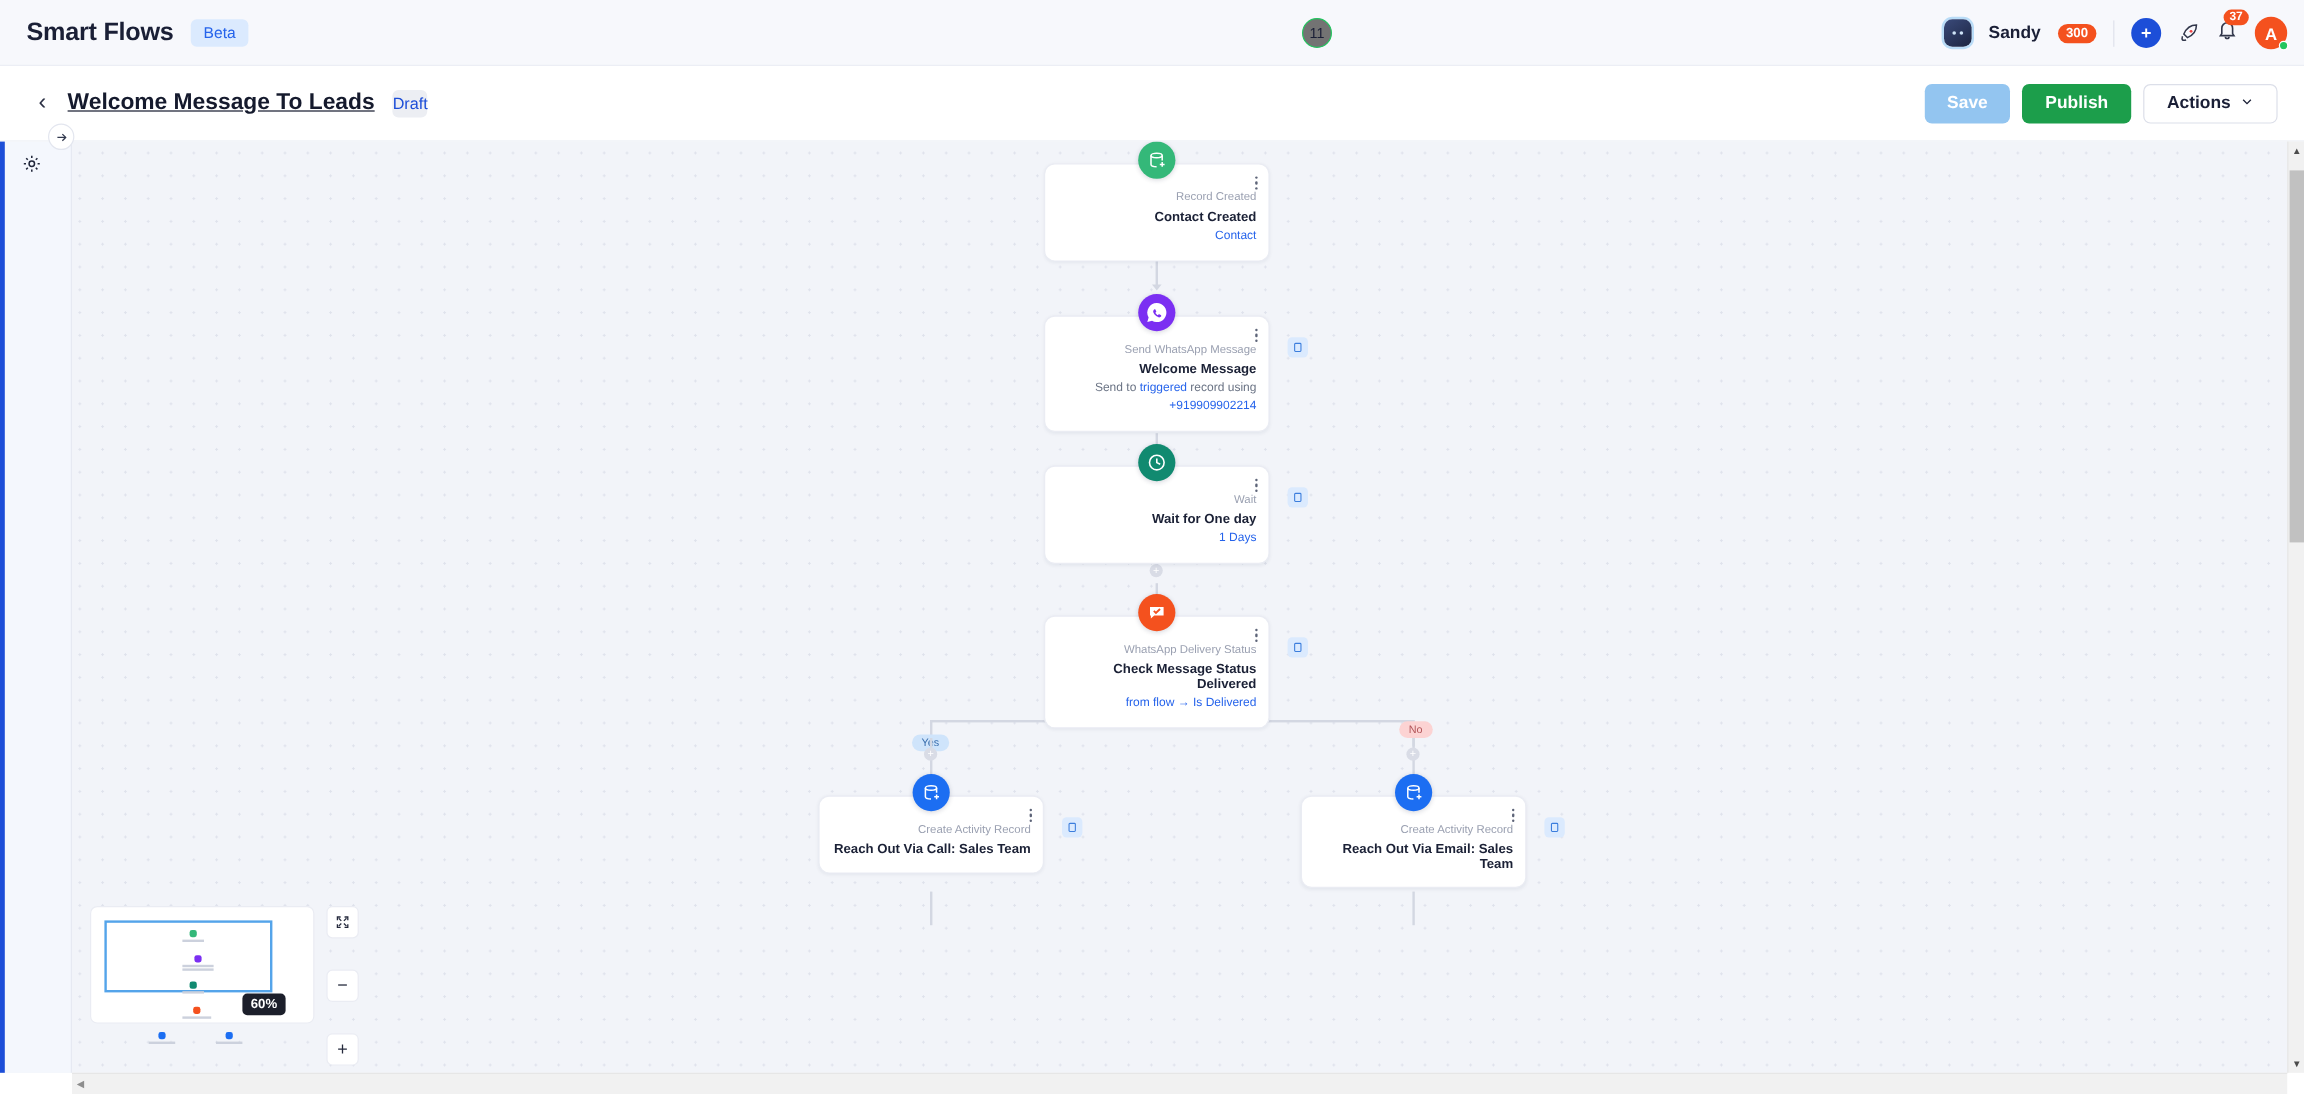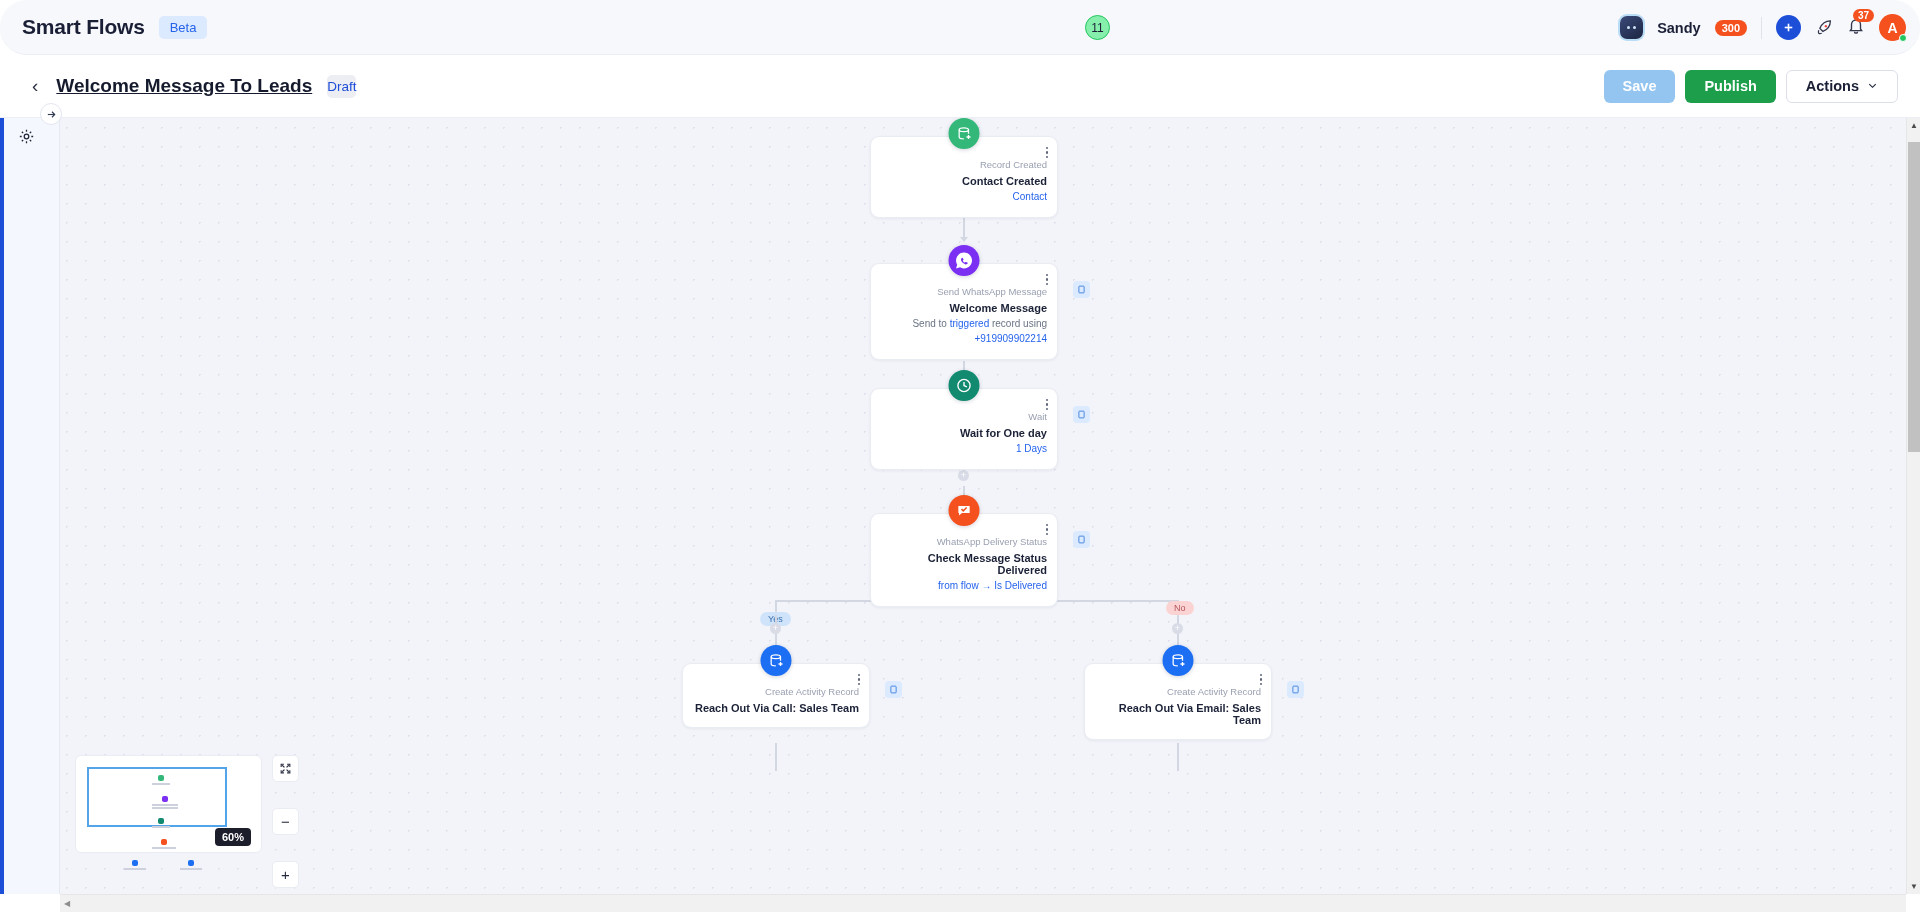--- a/index.html
+++ b/index.html
@@ -10,35 +10,34 @@
     font-family: "Liberation Sans", sans-serif;
     background: #ffffff;
   }
 
   
   .topbar {
     position: absolute; top: 0; left: 0; width: 1920px; height: 55px;
     background: #f7f8fc;
     display: flex; align-items: center;
     border-bottom: 1px solid #eceef5;
-    border-radius: 27px;
   }
   .brand-wrap { display: flex; align-items: center; gap: 14px; padding-left: 22px; }
   .brand-title { font-size: 21px; font-weight: bold; color: #1a1f36; letter-spacing: -0.2px; }
   .beta-chip {
     background: #dbeafe; color: #2563eb;
     font-size: 13px; padding: 4px 11px; border-radius: 5px;
   }
   .topbar-center {
     position: absolute; left: 1085px; top: 0; height: 55px;
     display: flex; align-items: center; gap: 14px;
   }
   .count-circle {
     width: 25px; height: 25px; border-radius: 50%;
-    border: 1.6px solid #22c55e; background: #86efac;
+    border: 1.6px solid #22c55e; background: #737373;
     display: flex; align-items: center; justify-content: center;
     font-size: 12px; font-weight: normal; color: #1a1f36;
   }
   .search-box {
     width: 325px; height: 30px; border: 1px solid #e3e6ef;
     border-radius: 16px; background: #fff;
     display: flex; align-items: center; padding: 0 10px 0 12px;
     gap: 9px;
   }
   .search-box .ph { flex: 1; font-size: 13.5px; color: #9299ad; }
@@ -177,21 +176,21 @@
     background: #fff; border: 1px solid #eaecf3; border-radius: 6px;
   }
   .mm-view {
     position: absolute; left: 11px; top: 11px; width: 140px; height: 60px;
     border: 2px solid #54a4ea;
   }
   .mm-node { position: absolute; }
   .mm-node b { display: block; width: 6px; height: 6px; border-radius: 2px; margin: 0 auto; }
   .mm-node u { display: block; height: 2px; background: #ccd1dd; margin-top: 2px; }
   .zoom-badge {
-    position: absolute; right: 10px; bottom: 6px;
+    position: absolute; right: 23px; bottom: 6px;
     background: #1c1f2b; color: #fff; font-size: 11px; font-weight: bold;
     border-radius: 4px; padding: 3px 7px;
   }
   .zbtn {
     position: absolute; left: 272px; width: 27px; height: 27px;
     background: #fff; border: 1px solid #eaecf3; border-radius: 5px;
     display: flex; align-items: center; justify-content: center;
     color: #24293c; font-size: 15px;
   }
 

